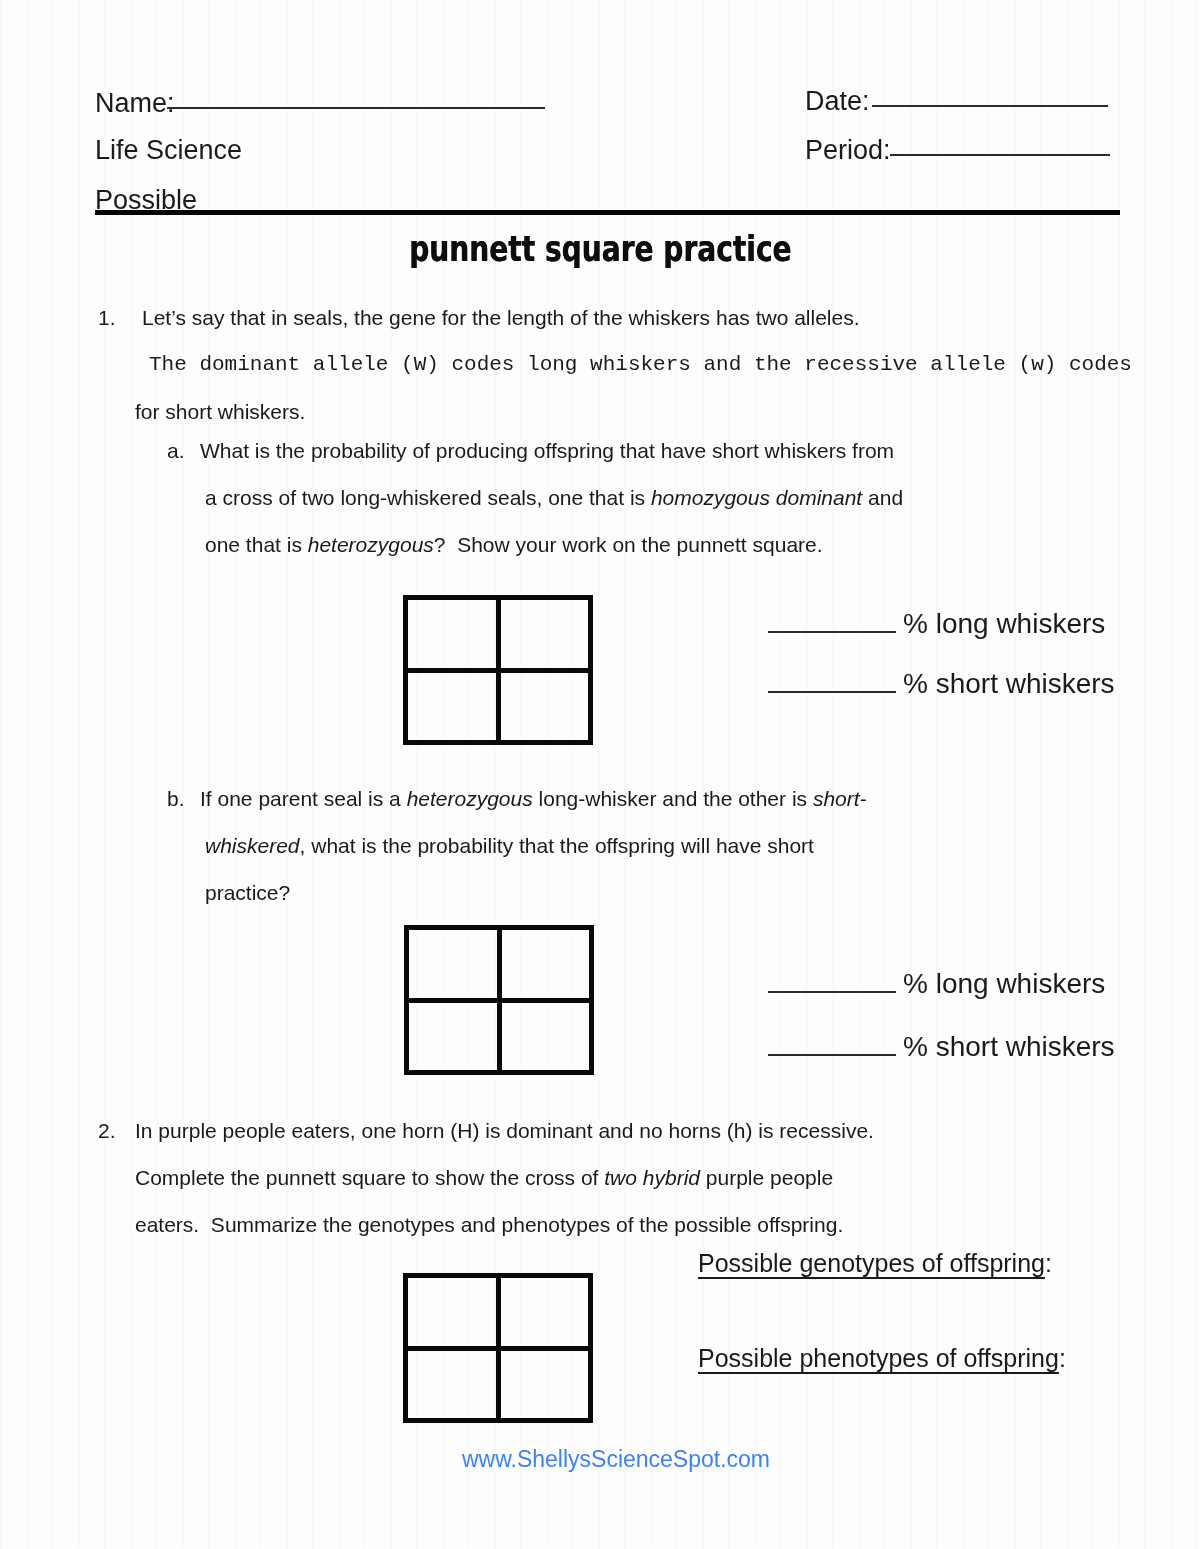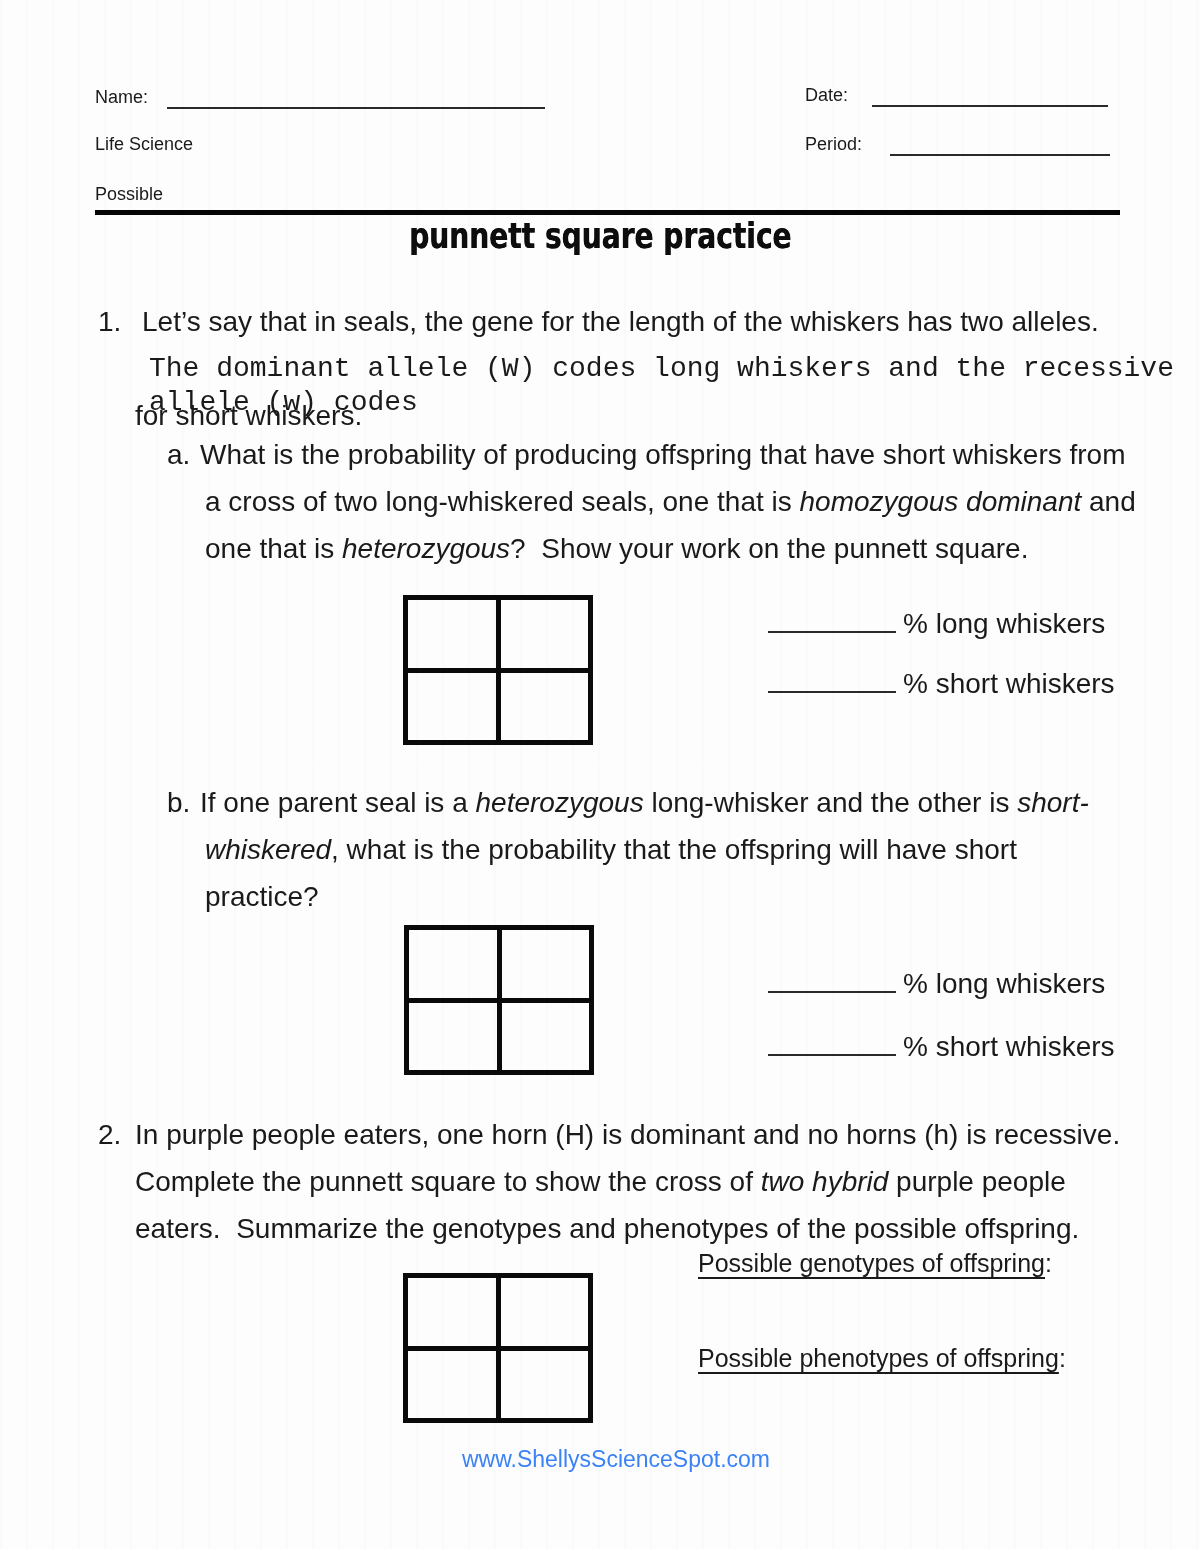--- a/index.html
+++ b/index.html
@@ -7,30 +7,30 @@
     width:1200px;height:1549px;position:relative;
     background:
       repeating-linear-gradient(90deg,
         rgba(0,0,0,0.012) 0px, rgba(0,0,0,0.012) 2px,
         rgba(255,255,255,0) 2px, rgba(255,255,255,0) 26px),
       #fdfdfd;
     font-family:"Liberation Sans","DejaVu Sans",sans-serif;
     color:#1a1a1a;
     overflow:hidden;
   }
-  .line{position:absolute;font-size:28px;line-height:1.2;white-space:pre-wrap;}
+  .line{position:absolute;font-size:21px;line-height:1.2;white-space:pre-wrap;}
   .marker{display:inline-block;}
   .m44{width:44px;}
   .m37{width:37px;}
   .m33{width:33px;}
   .emu{font-style:italic;text-decoration-thickness:2px;text-underline-offset:4px;}
-  .hlabel{position:absolute;font-size:18px;line-height:1.2;text-align:center;}
+  .hlabel{position:absolute;font-size:27px;line-height:1.2;text-align:center;}
   .blank{position:absolute;border-bottom:2px solid #2a2a2a;height:20px;}
   .rule{position:absolute;background:#050505;}
-  .title{position:absolute;left:0;top:215px;width:1200px;text-align:center;}
+  .title{position:absolute;left:0;top:228px;width:1200px;text-align:center;}
   .title-inner{
     display:inline-block;font-family:"DejaVu Sans","Liberation Sans",sans-serif;
     font-weight:800;font-size:36px;letter-spacing:0px;color:#0d0d0d;
     transform:scaleX(0.78);transform-origin:center;
     text-shadow:0.6px 0 0 #0d0d0d;
   }
   .psq{position:absolute;width:190px;height:150px;border:5px solid #0a0a0a;box-sizing:border-box;background:transparent;}
   .psq .v{position:absolute;left:50%;top:0;bottom:0;width:5px;margin-left:-2.5px;background:#0a0a0a;}
   .psq .h{position:absolute;top:50%;left:0;right:0;height:5px;margin-top:-2.5px;background:#0a0a0a;}
   .pct-row{position:absolute;font-size:28px;line-height:1.2;white-space:pre-wrap;}

